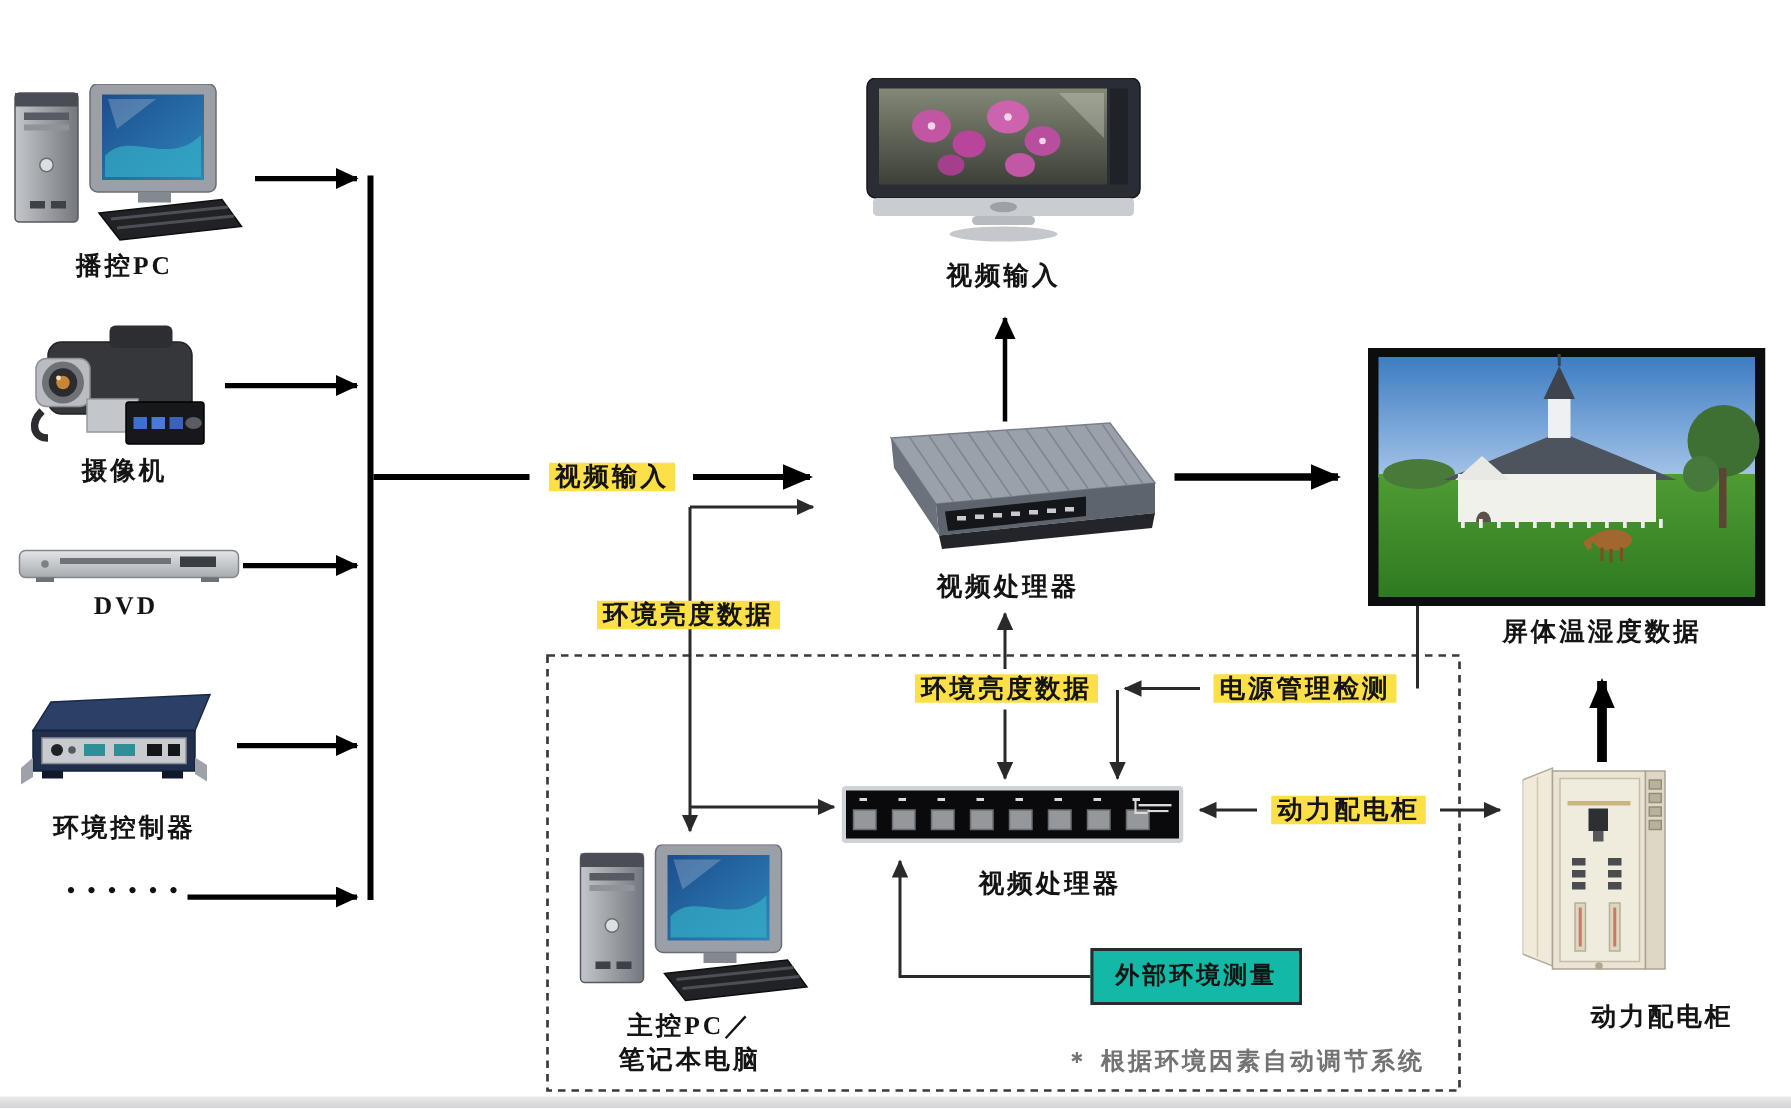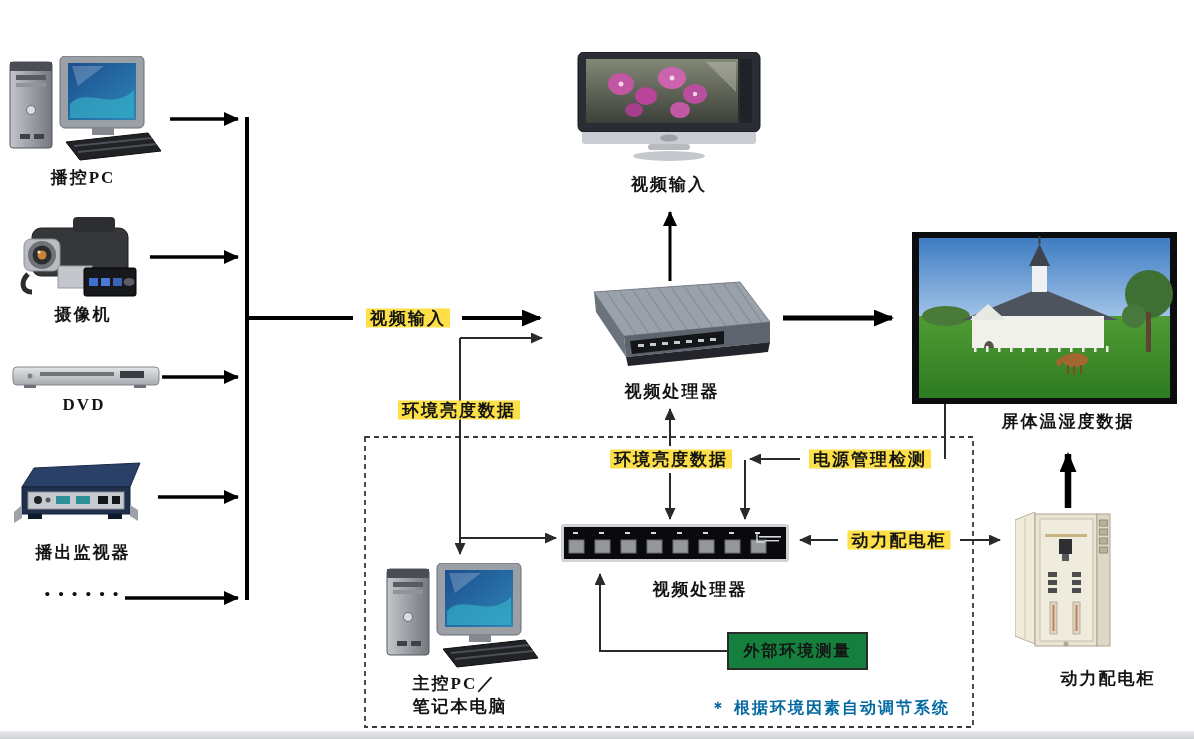--- a/index.html
+++ b/index.html
@@ -4,27 +4,27 @@
 <style>
   html,body{margin:0;padding:0;background:#fff;}
   #canvas{position:relative;width:1194px;height:739px;background:#ffffff;overflow:hidden;
           font-family:"Liberation Serif","DejaVu Serif",serif;padding-left:12px;}
   #wires{position:absolute;left:0;top:0;width:1194px;height:739px;}
   .node{position:absolute;}
   .label{position:absolute;transform:translate(-50%,-50%);font-weight:bold;font-size:17px;
          color:#141414;letter-spacing:2px;white-space:nowrap;line-height:1;}
   .on-line{background:#fde047;padding:1px 4px;}
   .dots{font-size:26px;letter-spacing:5px;font-weight:bold;color:#111;}
-  .two-line{transform:translate(-50%,0);text-align:left;line-height:1.35;}
-  .env-box{position:absolute;left:727px;top:632px;width:141px;height:38px;background:#15803d;
+  .two-line{transform:translate(-50%,0);text-align:center;line-height:1.35;}
+  .env-box{position:absolute;left:727px;top:632px;width:141px;height:38px;background:#14b8a6;
            border:2px solid #2b2b2b;display:flex;align-items:center;justify-content:center;
            box-sizing:border-box;}
   .env-box .label{position:static;transform:none;font-size:16px;}
   .note{position:absolute;left:710px;top:708px;transform:translate(0,-50%);font-weight:bold;
-        font-size:16px;letter-spacing:2px;color:#0369a1;white-space:nowrap;}
+        font-size:16px;letter-spacing:2px;color:#737373;white-space:nowrap;}
   .bottom-bar{position:absolute;left:0;bottom:0;width:100%;height:8px;
               background:linear-gradient(#e9eaec,#cfd1d5);}
 </style>
 </head>
 <body>
 
 <div id="canvas">
 
   <svg id="wires">
     <defs>
@@ -337,21 +337,21 @@
         <rect x="84.5" y="19" width="8" height="6"></rect>
       <rect x="84.5" y="28" width="8" height="6"></rect>
         <rect x="84.5" y="37" width="8" height="6"></rect>
     </g>
     <circle cx="51" cy="134" r="2.5" fill="#b0a98f"></circle>
   </svg>
 
   <div class="label" style="left:83px;top:177px">播控PC</div>
   <div class="label" style="left:83px;top:314px">摄像机</div>
   <div class="label" style="left:84px;top:404px">DVD</div>
-  <div class="label" style="left:83px;top:552px">播出监视器</div>
+  <div class="label" style="left:83px;top:552px">环境控制器</div>
   <div class="label dots" style="left:84px;top:594px">······</div>
 
   <div class="label on-line" style="left:408px;top:318px">视频输入</div>
   <div class="label" style="left:669px;top:184px">视频输入</div>
   <div class="label" style="left:672px;top:391px">视频处理器</div>
   <div class="label" style="left:1068px;top:421px">屏体温湿度数据</div>
   <div class="label on-line" style="left:459px;top:410px">环境亮度数据</div>
   <div class="label on-line" style="left:671px;top:459px">环境亮度数据</div>
   <div class="label on-line" style="left:870px;top:459px">电源管理检测</div>
   <div class="label" style="left:700px;top:589px">视频处理器</div>

